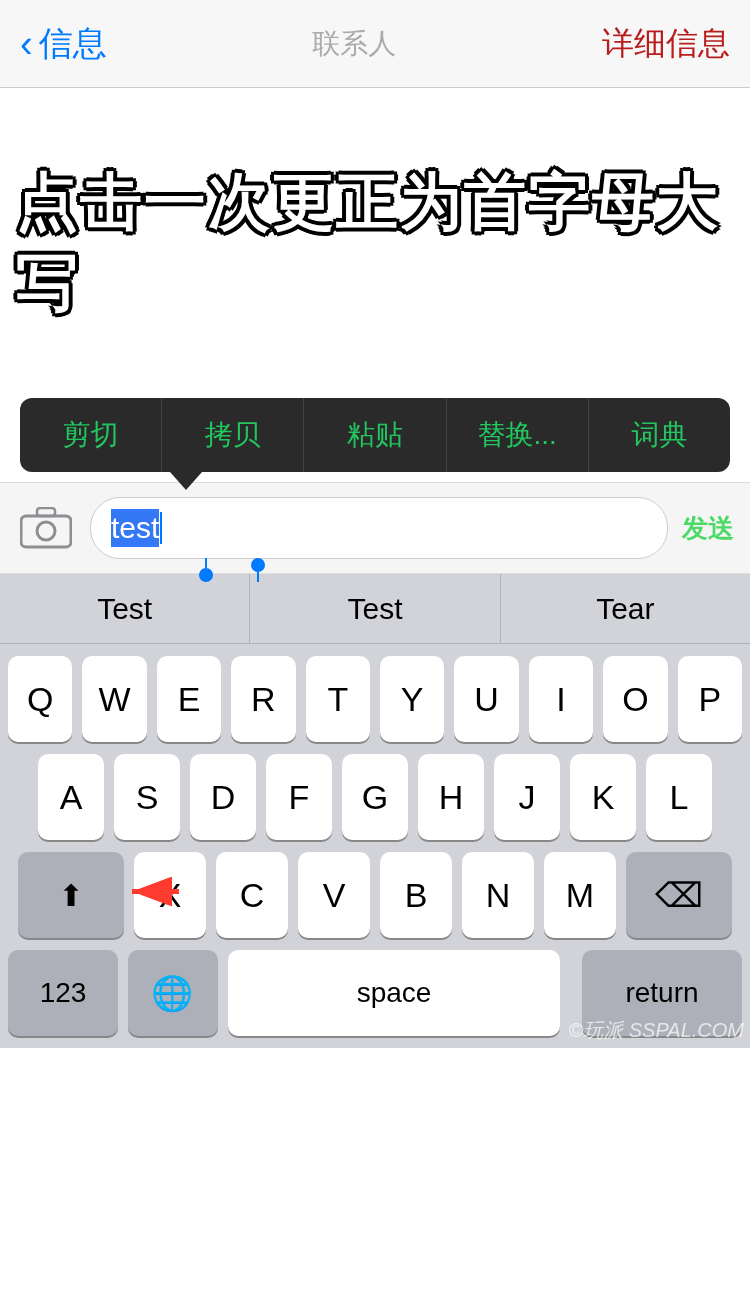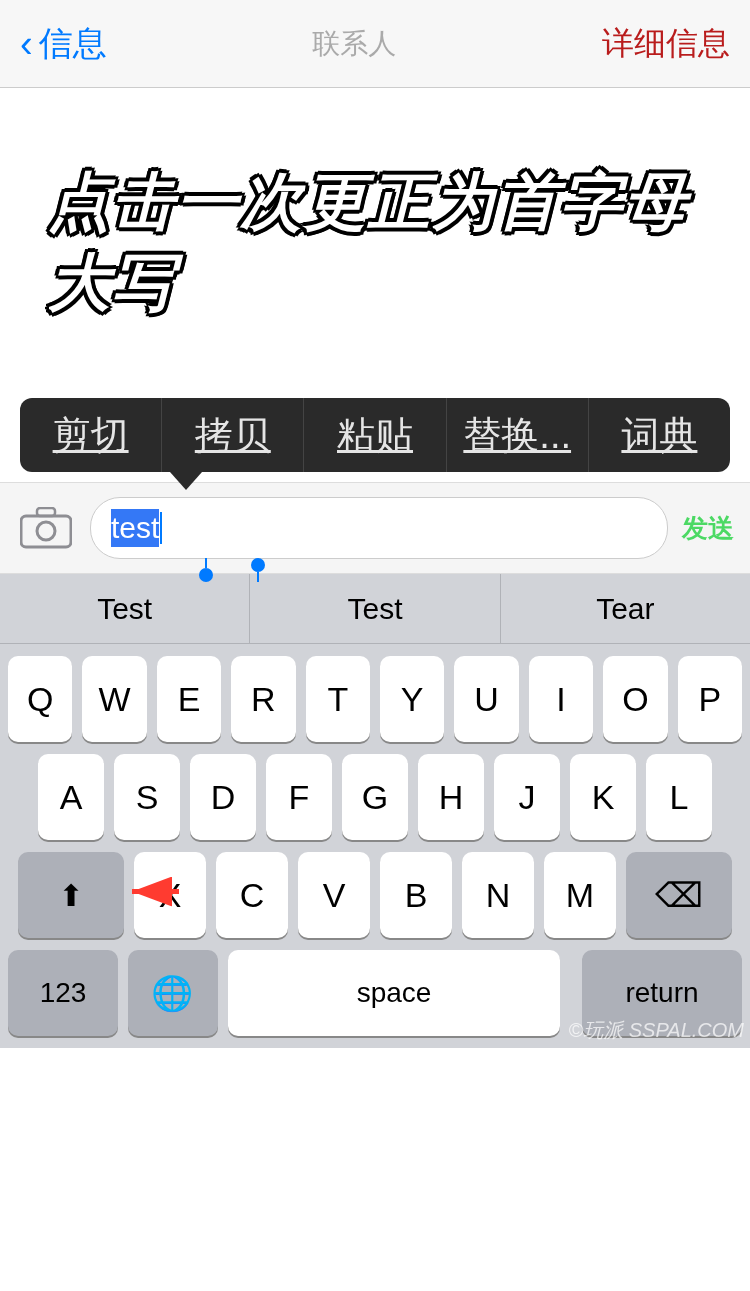--- a/index.html
+++ b/index.html
@@ -46,22 +46,21 @@
     }
 
     
     .chat-area {
       background: #fff;
       height: 310px;
       position: relative;
       display: flex;
       align-items: center;
       justify-content: flex-start;
-      padding: 40px 48px;
-      font-style: italic;
+      padding: 40px 16px;
     }
     .annotation-text {
       font-size: 62px;
       font-weight: 900;
       color: #fff;
       text-shadow:
         -3px -3px 0 #000,
          3px -3px 0 #000,
         -3px  3px 0 #000,
          3px  3px 0 #000,
@@ -79,26 +78,25 @@
       align-items: center;
       height: 74px;
       width: 100%;
       overflow: hidden;
     }
     .context-menu-item {
       flex: 1;
       display: flex;
       align-items: center;
       justify-content: center;
-      color: #e5e5e5;
-      font-size: 38px;
+      color: #22c55e;
+      font-size: 28px;
       height: 100%;
       border-right: 1px solid #444;
       cursor: pointer;
-      text-decoration: underline;
     }
     .context-menu-item:last-child {
       border-right: none;
     }
     
     .context-menu-arrow {
       width: 0;
       height: 0;
       border-left: 16px solid transparent;
       border-right: 16px solid transparent;

